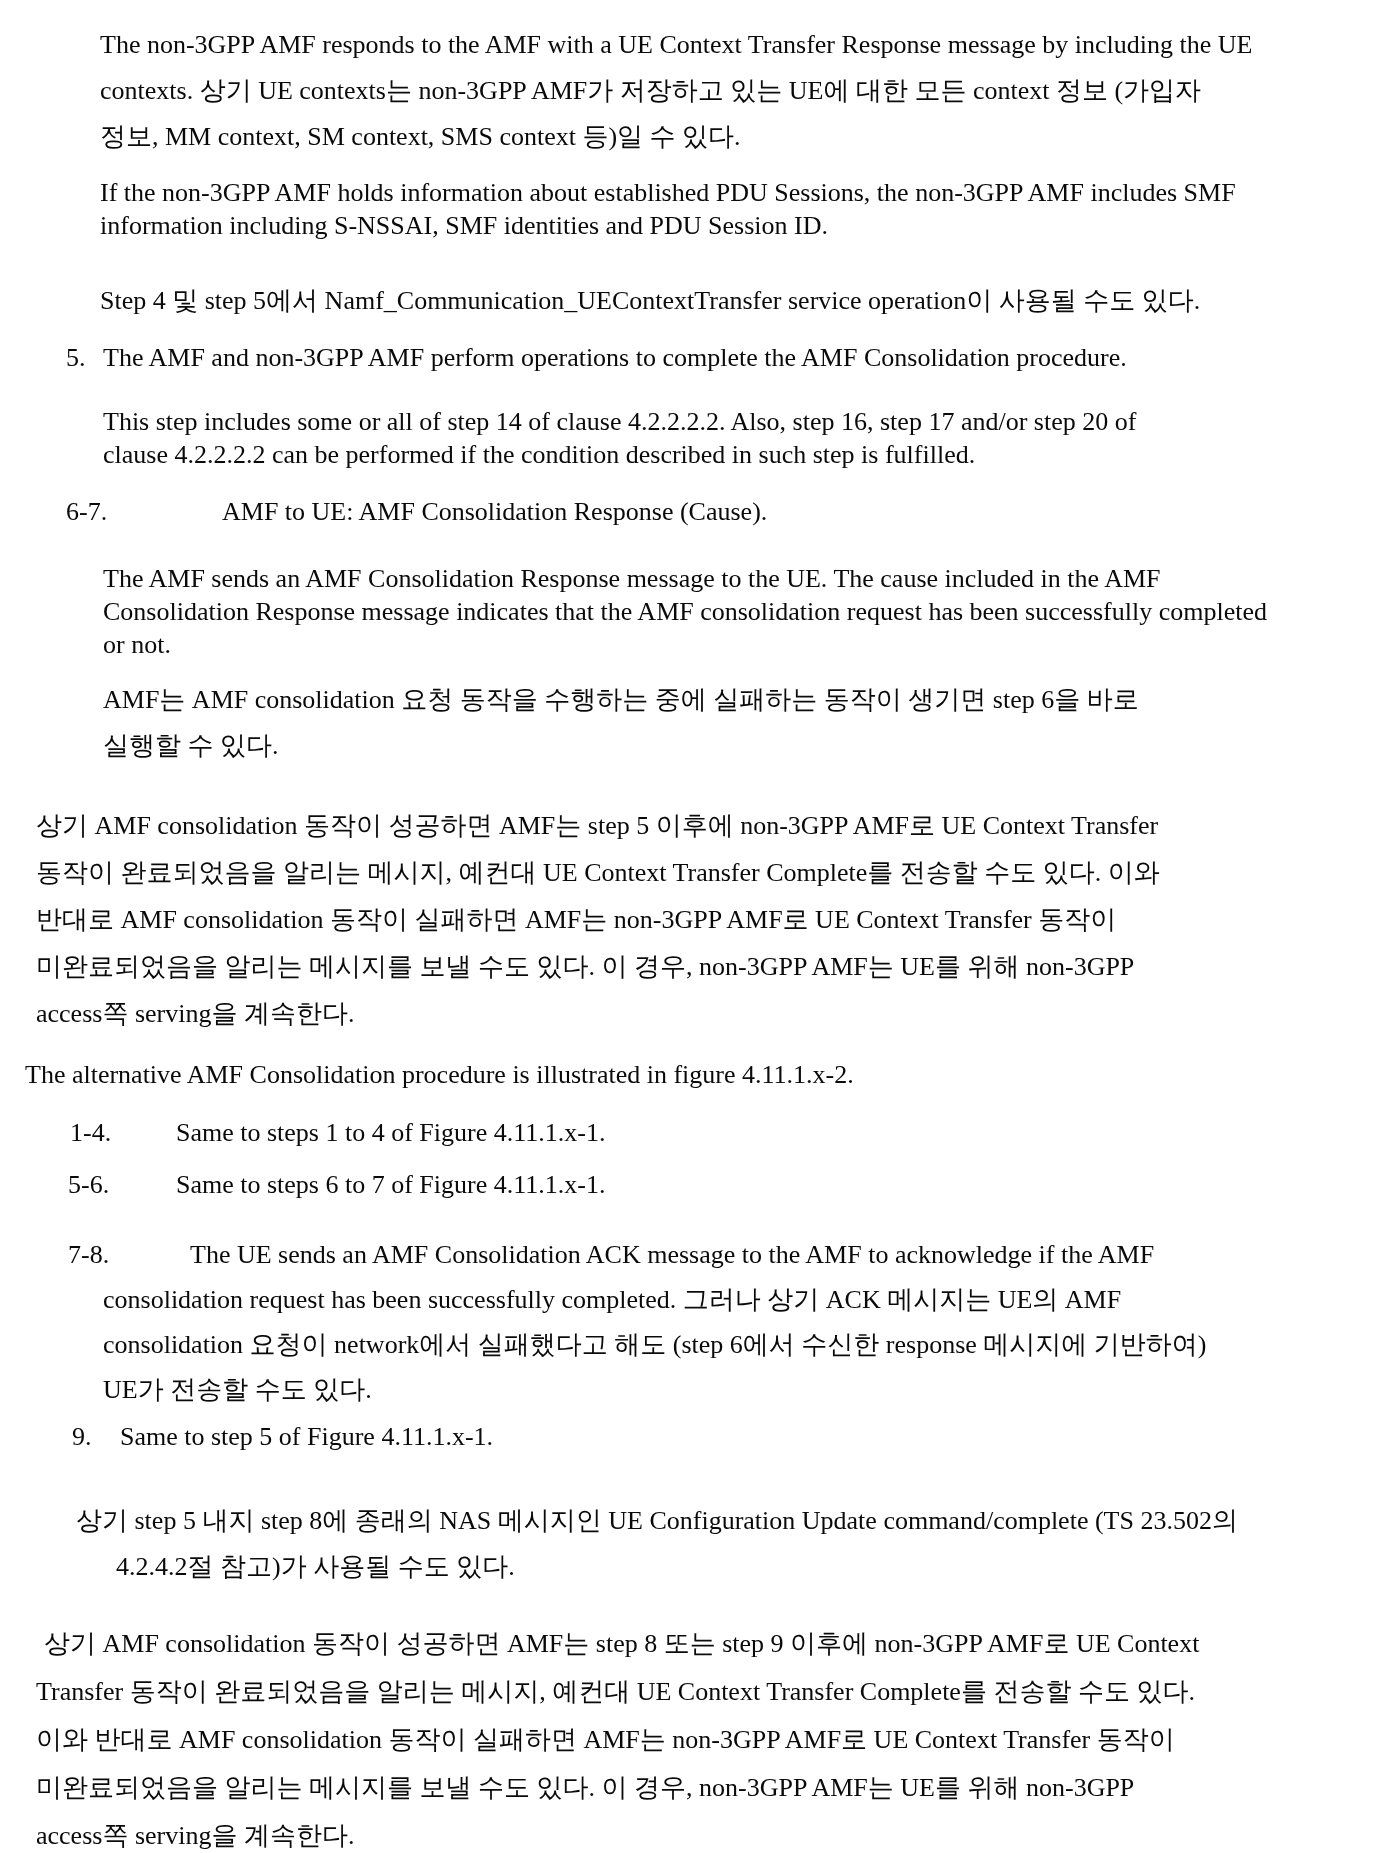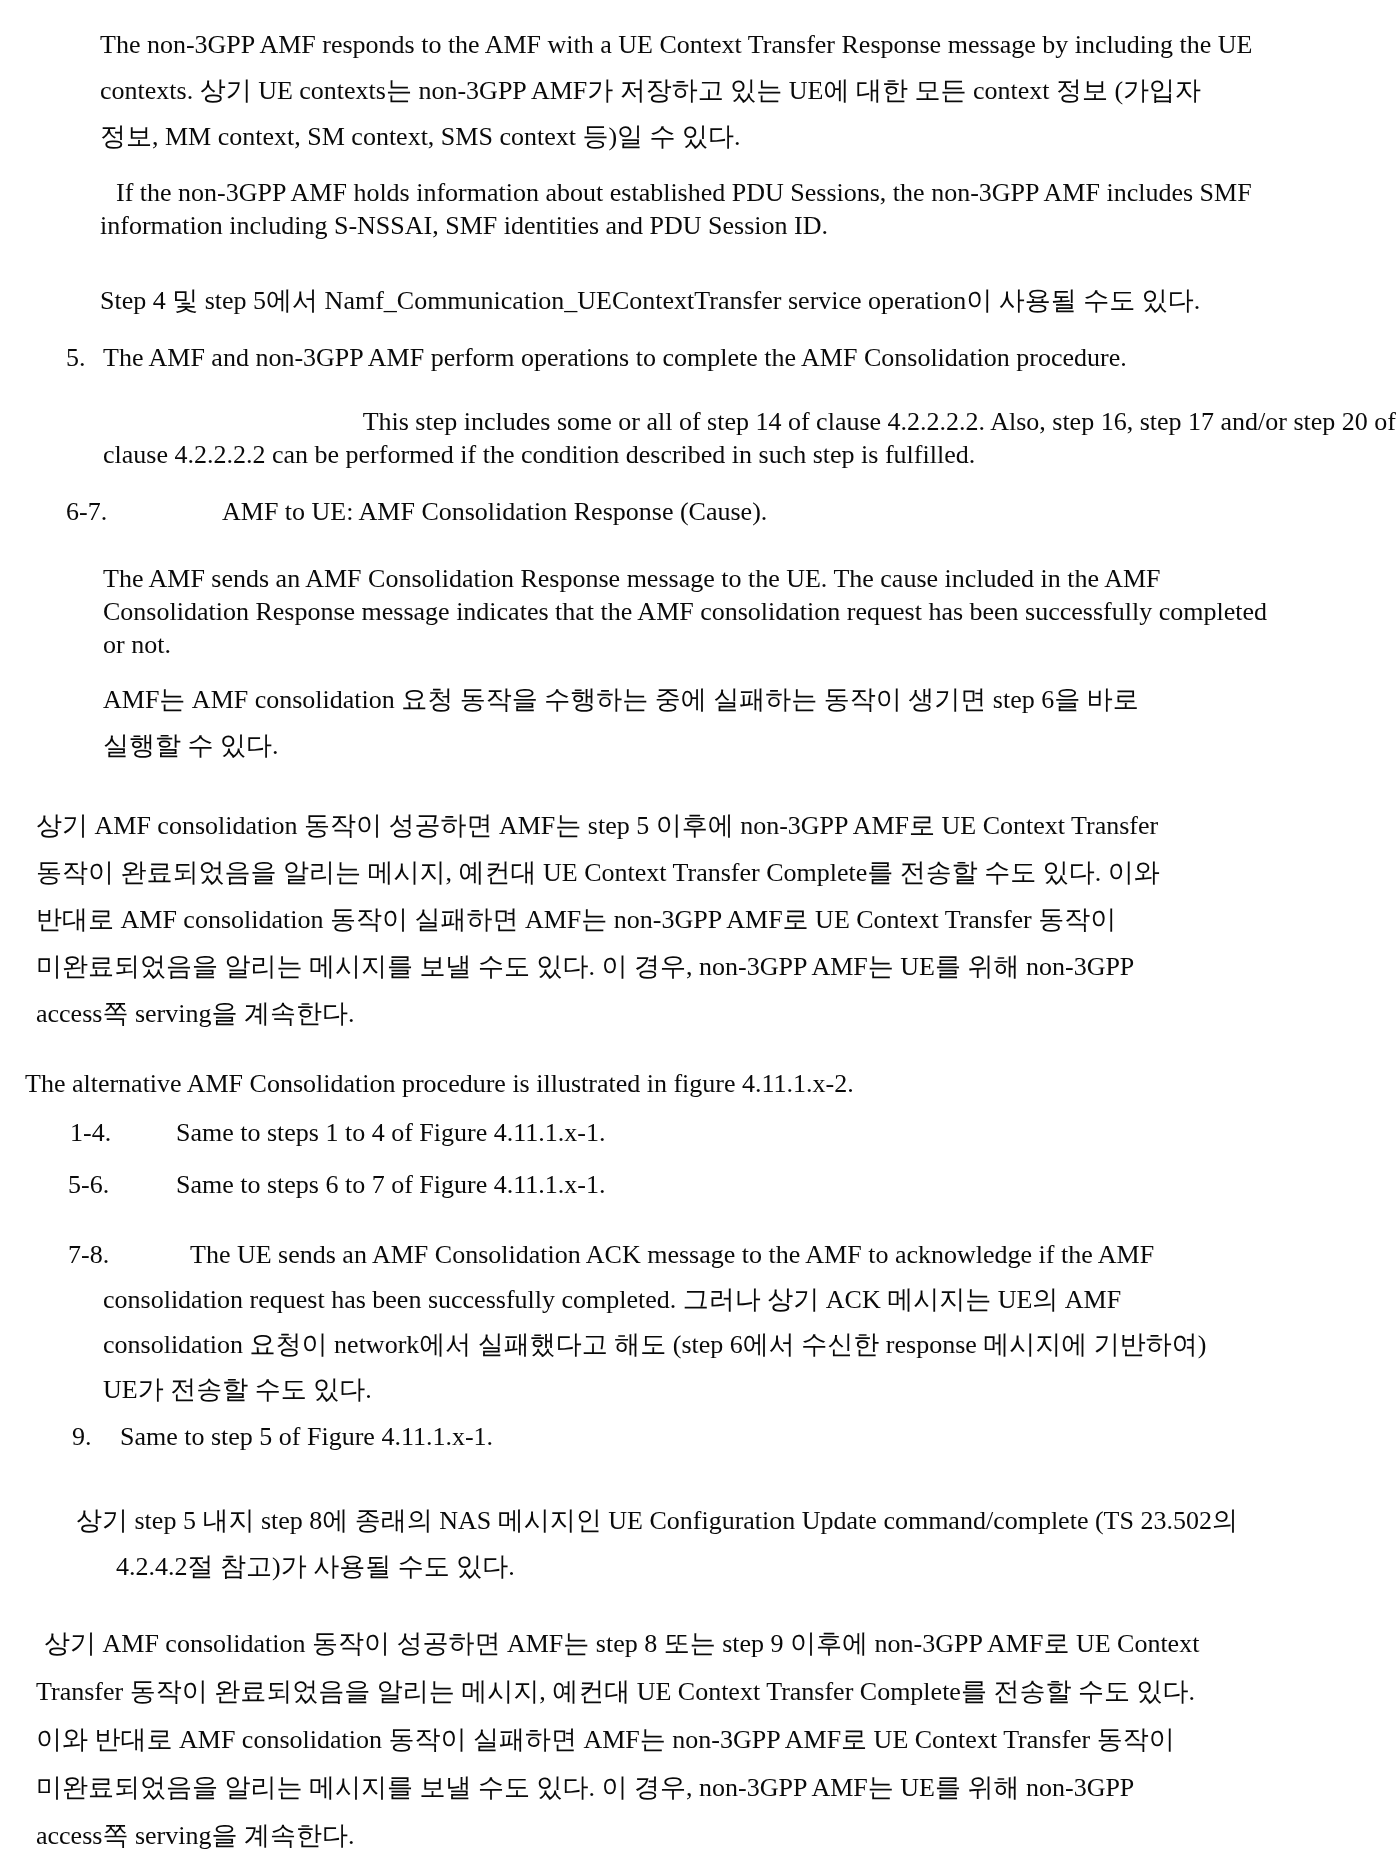--- a/index.html
+++ b/index.html
@@ -34,32 +34,32 @@
 </head>
 <body>
 
 <div class="page" style="background: rgb(255, 255, 255); color: rgb(10, 10, 10);">
     <div class="block" style="top: 22px; line-height: 46px;">
       <div class="text-line" style="padding-left: 100px;">The non-3GPP AMF responds to the AMF with a UE Context Transfer Response message by including the UE</div>
       <div class="text-line" style="padding-left: 100px;">contexts.  상기  UE contexts는  non-3GPP AMF가  저장하고  있는  UE에  대한  모든  context  정보  (가입자</div>
       <div class="text-line" style="padding-left: 100px;">정보, MM context, SM context, SMS context  등)일  수  있다.</div>
     </div>
     <div class="block" style="top: 176px; line-height: 33px;">
-      <div class="text-line" style="padding-left: 100px; margin-left: 16px;">If the non-3GPP AMF holds information about established PDU Sessions, the non-3GPP AMF includes SMF</div>
+      <div class="text-line" style="padding-left: 100px;">If the non-3GPP AMF holds information about established PDU Sessions, the non-3GPP AMF includes SMF</div>
       <div class="text-line" style="padding-left: 100px;">information including S-NSSAI, SMF identities and PDU Session ID.</div>
     </div>
     <div class="block" style="top: 278px; line-height: 46px;">
       <div class="text-line" style="padding-left: 100px;">Step 4  및  step 5에서  Namf_Communication_UEContextTransfer service operation이  사용될  수도  있다.</div>
     </div>
     <div class="block" style="top: 341px; line-height: 33px;">
       <span class="marker" style="left: 66px;">5.</span>
       <div class="text-line" style="padding-left: 103px;">The AMF and non-3GPP AMF perform operations to complete the AMF Consolidation procedure.</div>
     </div>
     <div class="block" style="top: 405px; line-height: 33px;">
-      <div class="text-line" style="padding-left: 67px; text-align: right;">This step includes some or all of step 14 of clause 4.2.2.2.2. Also, step 16, step 17 and/or step 20 of</div>
+      <div class="text-line" style="padding-left: 103px;">This step includes some or all of step 14 of clause 4.2.2.2.2. Also, step 16, step 17 and/or step 20 of</div>
       <div class="text-line" style="padding-left: 103px;">clause 4.2.2.2.2 can be performed if the condition described in such step is fulfilled.</div>
     </div>
     <div class="block" style="top: 495px; line-height: 33px;">
       <span class="marker" style="left: 66px;">6-7.</span>
       <div class="text-line" style="padding-left: 222px;">AMF to UE: AMF Consolidation Response (Cause).</div>
     </div>
     <div class="block" style="top: 550px; line-height: 33px;">
       <div class="text-line" style="padding-left: 103px; margin-top: 12px;">The AMF sends an AMF Consolidation Response message to the UE. The cause included in the AMF</div>
       <div class="text-line" style="padding-left: 103px;">Consolidation Response message indicates that the AMF consolidation request has been successfully completed</div>
       <div class="text-line" style="padding-left: 103px;">or not.</div>
@@ -68,21 +68,21 @@
       <div class="text-line" style="padding-left: 103px;">AMF는  AMF consolidation  요청  동작을  수행하는  중에  실패하는  동작이  생기면  step 6을  바로</div>
       <div class="text-line" style="padding-left: 103px;">실행할  수  있다.</div>
     </div>
     <div class="block" style="top: 802px; line-height: 47px;">
       <div class="text-line" style="padding-left: 36px;">상기  AMF consolidation  동작이  성공하면  AMF는  step 5  이후에  non-3GPP AMF로  UE Context Transfer</div>
       <div class="text-line" style="padding-left: 36px;">동작이  완료되었음을  알리는  메시지,  예컨대  UE Context Transfer Complete를  전송할  수도  있다.  이와</div>
       <div class="text-line" style="padding-left: 36px;">반대로  AMF consolidation  동작이  실패하면  AMF는  non-3GPP AMF로  UE Context Transfer  동작이</div>
       <div class="text-line" style="padding-left: 36px;">미완료되었음을  알리는  메시지를  보낼  수도  있다.  이  경우, non-3GPP AMF는  UE를  위해  non-3GPP</div>
       <div class="text-line" style="padding-left: 36px;">access쪽  serving을  계속한다.</div>
     </div>
-    <div class="block" style="top: 1058px; line-height: 33px; margin-top: 9px;">
+    <div class="block" style="top: 1058px; line-height: 33px;">
       <div class="text-line" style="padding-left: 25px;">The alternative AMF Consolidation procedure is illustrated in figure 4.11.1.x-2.</div>
     </div>
     <div class="block" style="top: 1116px; line-height: 33px;">
       <span class="marker" style="left: 70px;">1-4.</span>
       <div class="text-line" style="padding-left: 176px;">Same to steps 1 to 4 of Figure 4.11.1.x-1.</div>
     </div>
     <div class="block" style="top: 1168px; line-height: 33px;">
       <span class="marker" style="left: 68px;">5-6.</span>
       <div class="text-line" style="padding-left: 176px;">Same to steps 6 to 7 of Figure 4.11.1.x-1.</div>
     </div>

